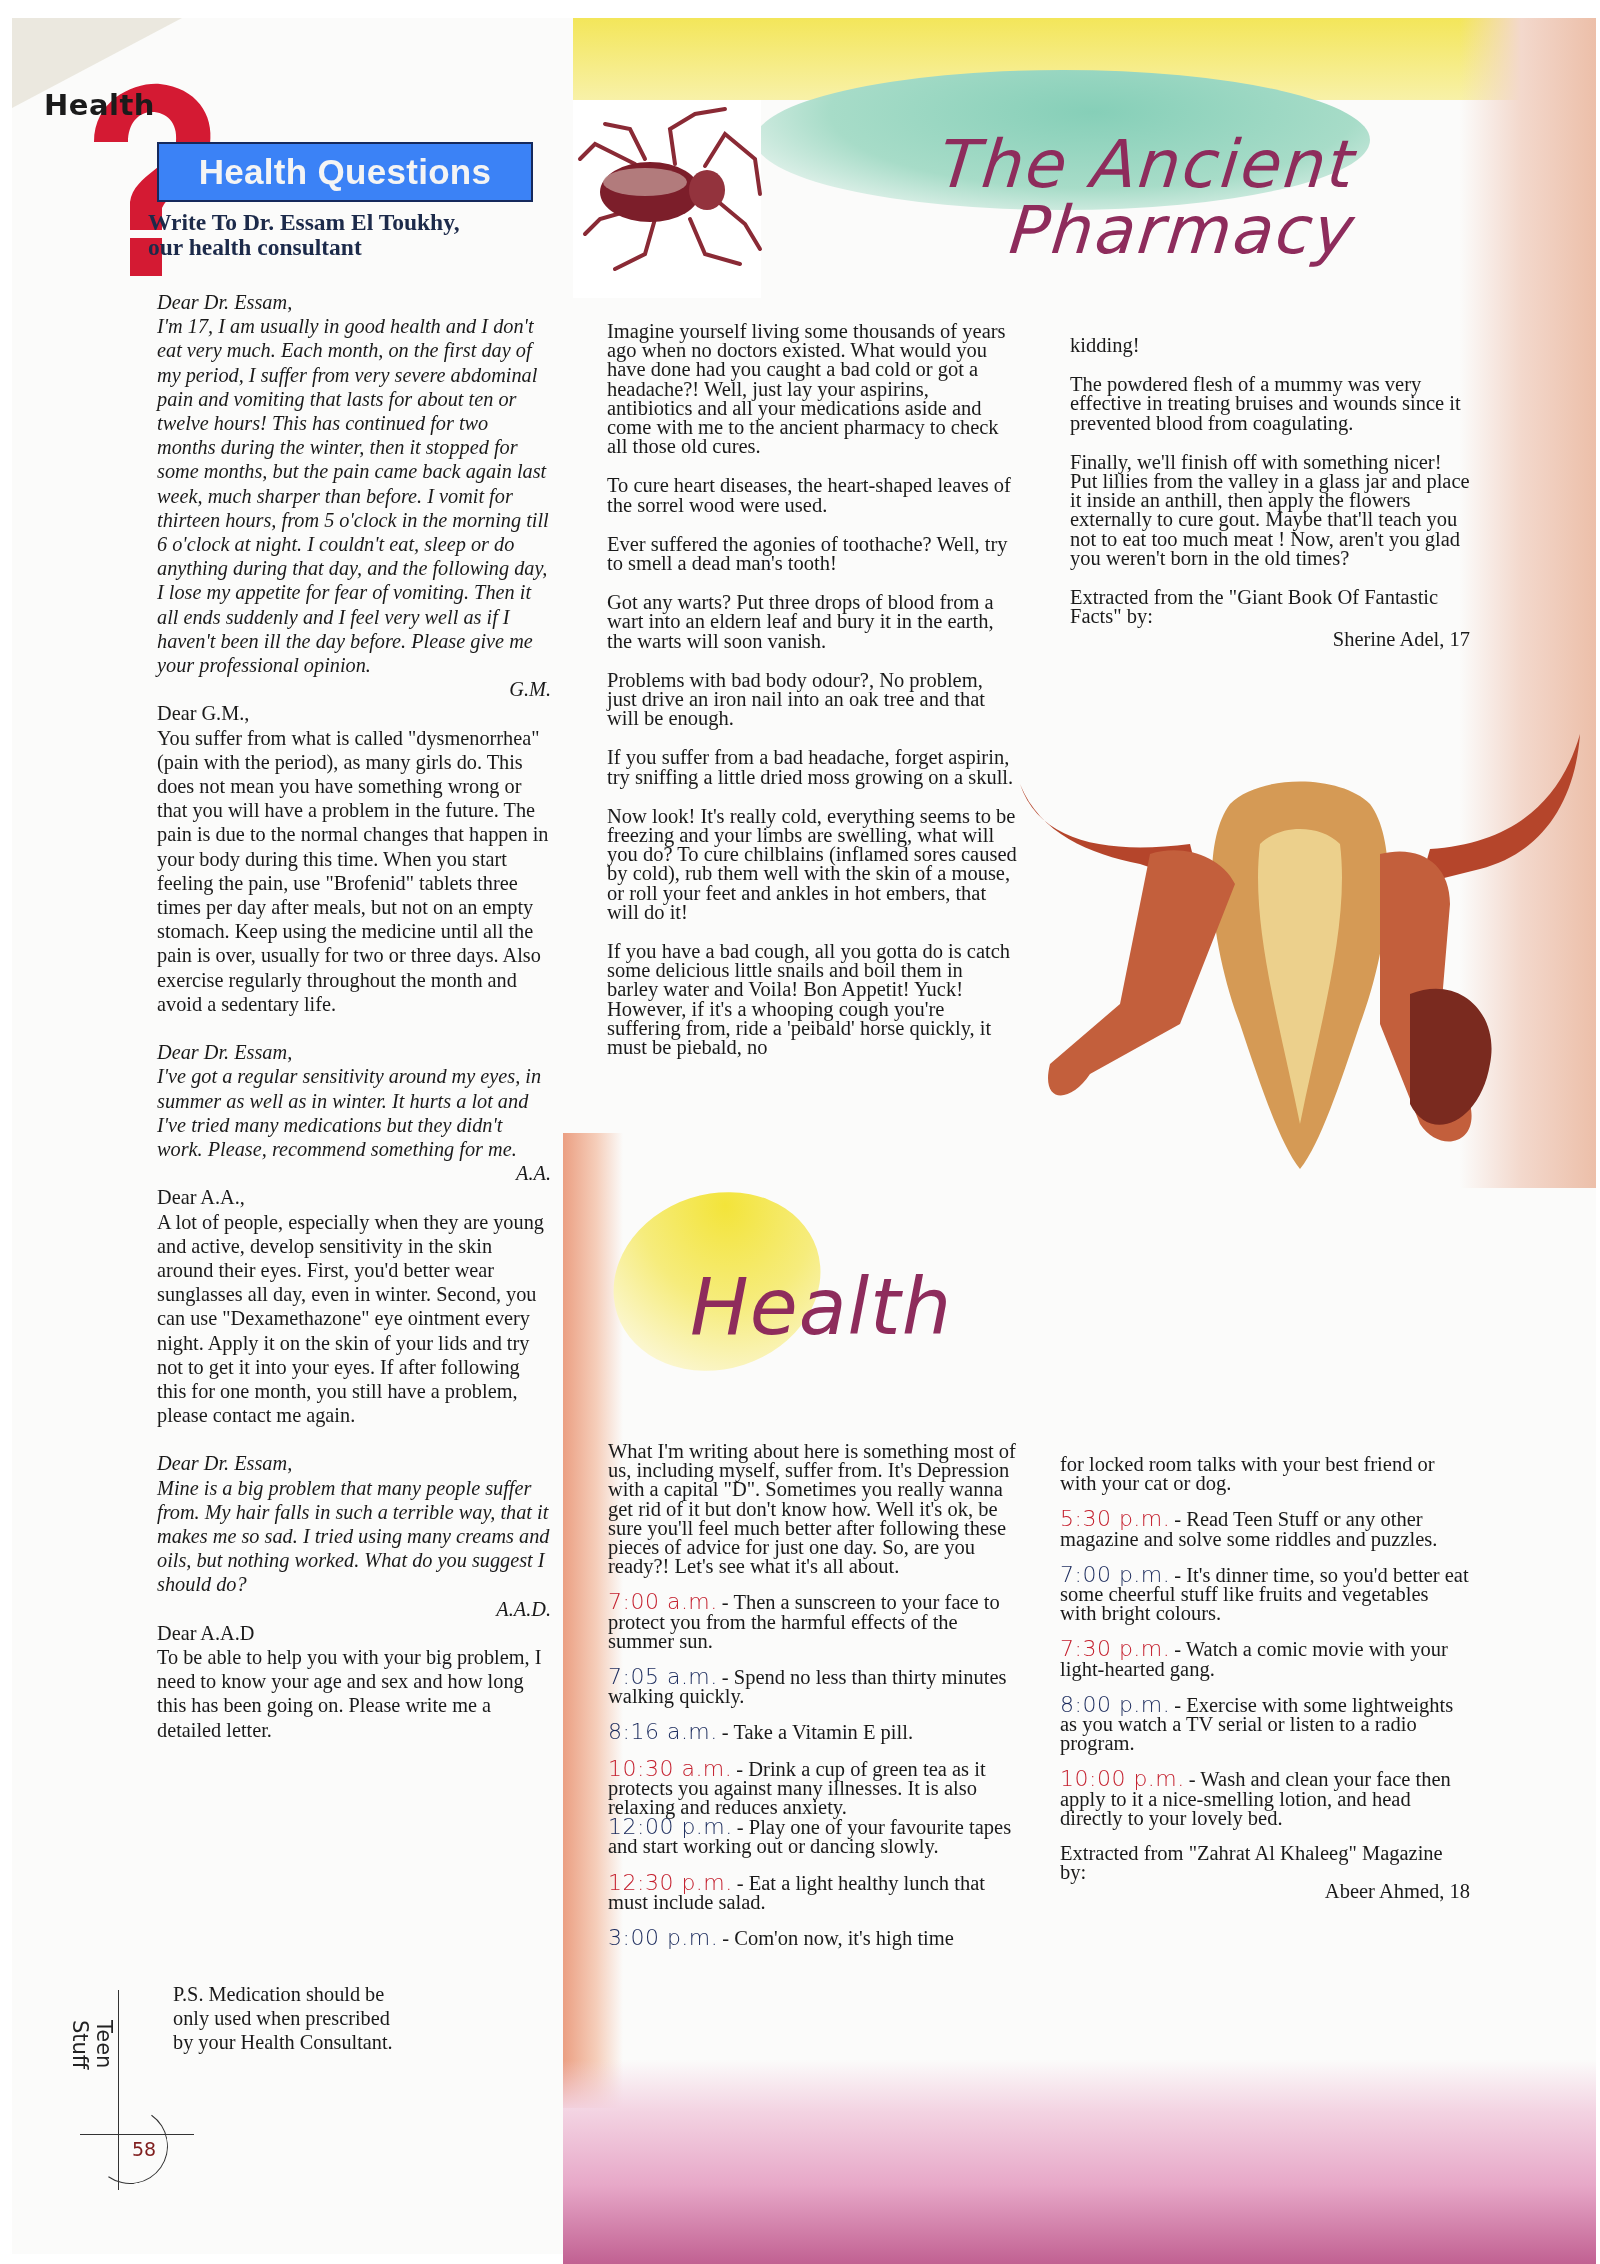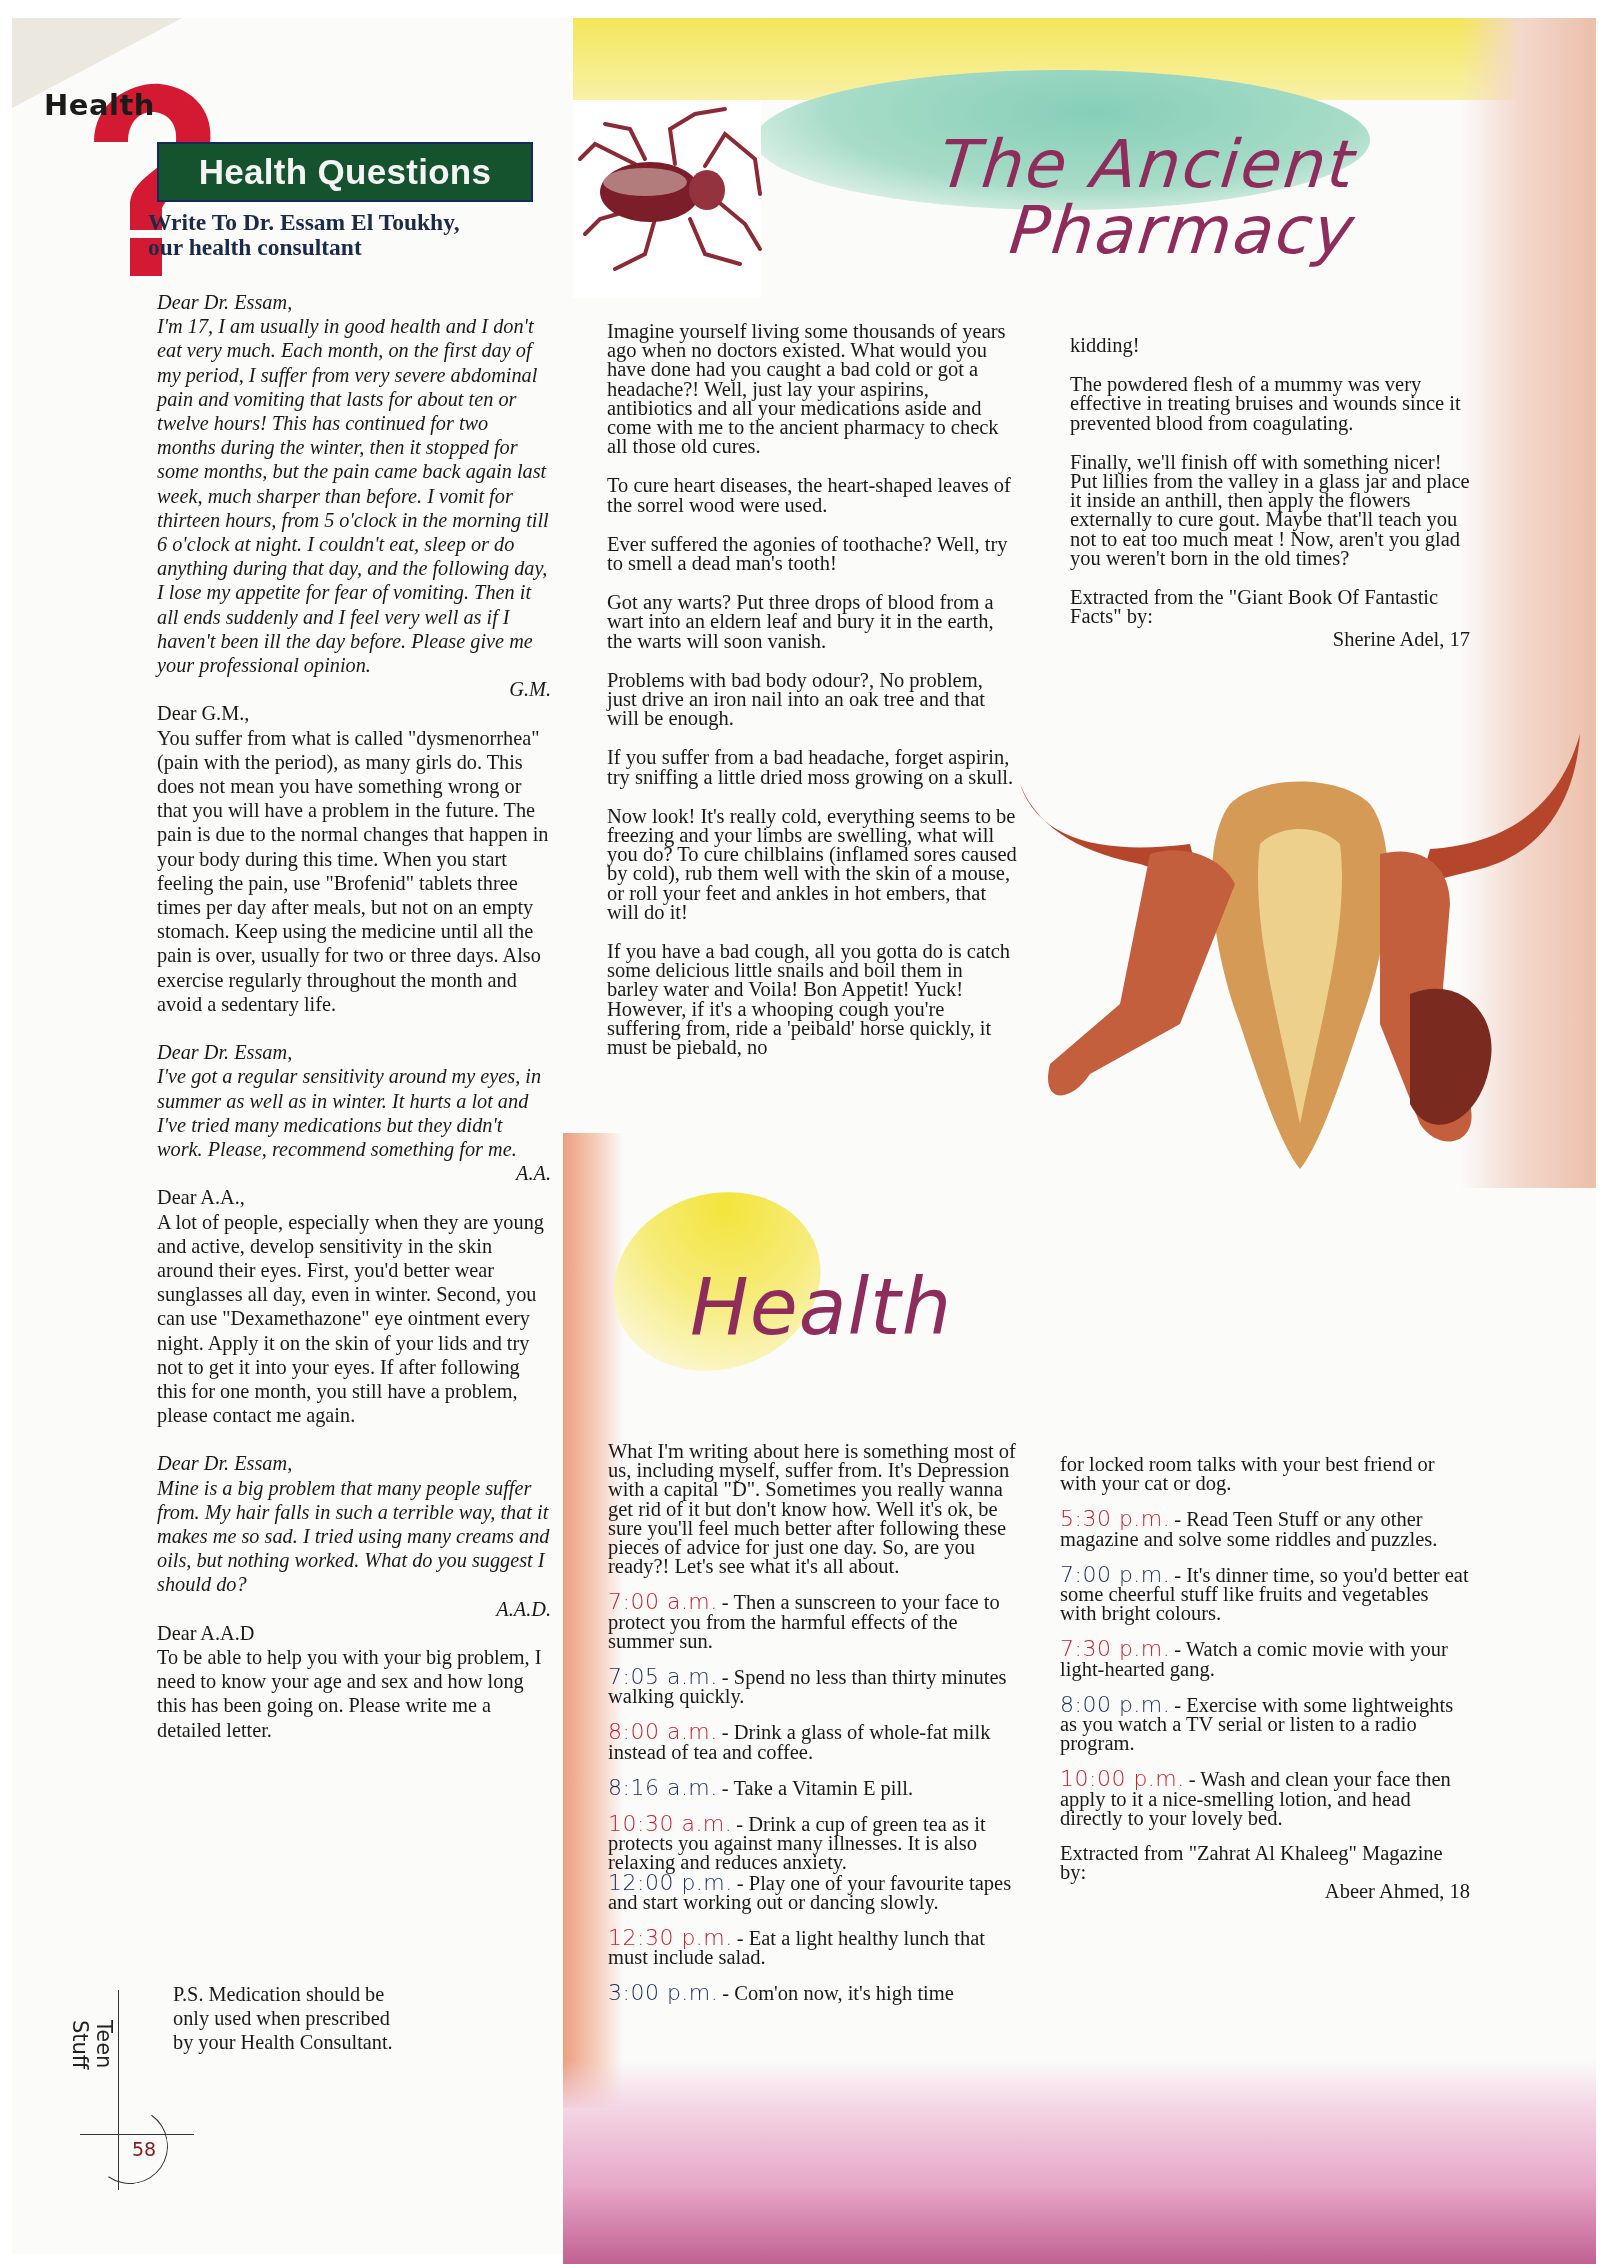--- a/index.html
+++ b/index.html
@@ -22,21 +22,21 @@
   .qmark {
     position: absolute; left: 76px; top: 80px; width: 140px; height: 200px;
   }
   .section-tag {
     position: absolute; left: 44px; top: 88px;
     font-family: "DejaVu Sans", sans-serif; font-weight: bold; font-size: 29px;
     color: #1b1b1b; letter-spacing: 0.5px;
   }
   .hq-banner {
     position: absolute; left: 157px; top: 142px; width: 376px; height: 60px;
-    background: #14532d; border: 2px solid #15295c;
+    background: #3b82f6; border: 2px solid #15295c;
     box-sizing: border-box; display: flex; align-items: center; justify-content: center;
   }
   .hq-banner span {
     font-family: "Liberation Sans", sans-serif; font-weight: bold; font-size: 35px;
     color: #f4f4f4; letter-spacing: 0.3px;
   }
   .hq-sub {
     position: absolute; left: 148px; top: 210px; width: 420px;
     font-family: "Liberation Serif", serif; font-weight: bold; font-size: 23.5px;
     line-height: 25px; color: #1c2a4a;
@@ -261,21 +261,20 @@
 
 <div class="h-bg-left"></div>
 <div class="h-bg-bottom"></div>
 <div class="h-sun"></div>
 <div class="h-title">Health</div>
 
 <div class="h-col h-col1">
   <p>What I'm writing about here is something most of us, including myself, suffer from. It's Depression with a capital "D". Sometimes you really wanna get rid of it but don't know how. Well it's ok, be sure you'll feel much better after following these pieces of advice for just one day. So, are you ready?! Let's see what it's all about.</p>
   <p><span class="time t-red">7:00 a.m.</span><span>- Then a sunscreen to your face to protect you from the harmful effects of the summer sun.</span></p>
   <p><span class="time t-blue">7:05 a.m.</span><span>- Spend no less than thirty minutes walking quickly.</span></p>
-  <p><span class="time t-red">8:00 a.m.</span><span>- Drink a glass of whole-fat milk instead of tea and coffee.</span></p>
   <p><span class="time t-blue">8:16 a.m.</span><span>- Take a Vitamin E pill.</span></p>
   <p class="tight"><span class="time t-red">10:30 a.m.</span><span>- Drink a cup of green tea as it protects you against many illnesses. It is also relaxing and reduces anxiety.</span></p>
   <p><span class="time t-blue">12:00 p.m.</span><span>- Play one of your favourite tapes and start working out or dancing slowly.</span></p>
   <p><span class="time t-red">12:30 p.m.</span><span>- Eat a light healthy lunch that must include salad.</span></p>
   <p><span class="time t-blue">3:00 p.m.</span><span>- Com'on now, it's high time</span></p>
 </div>
 
 <div class="h-col h-col2">
   <p>for locked room talks with your best friend or with your cat or dog.</p>
   <p><span class="time t-red">5:30 p.m.</span><span>- Read Teen Stuff or any other magazine and solve some riddles and puzzles.</span></p>

